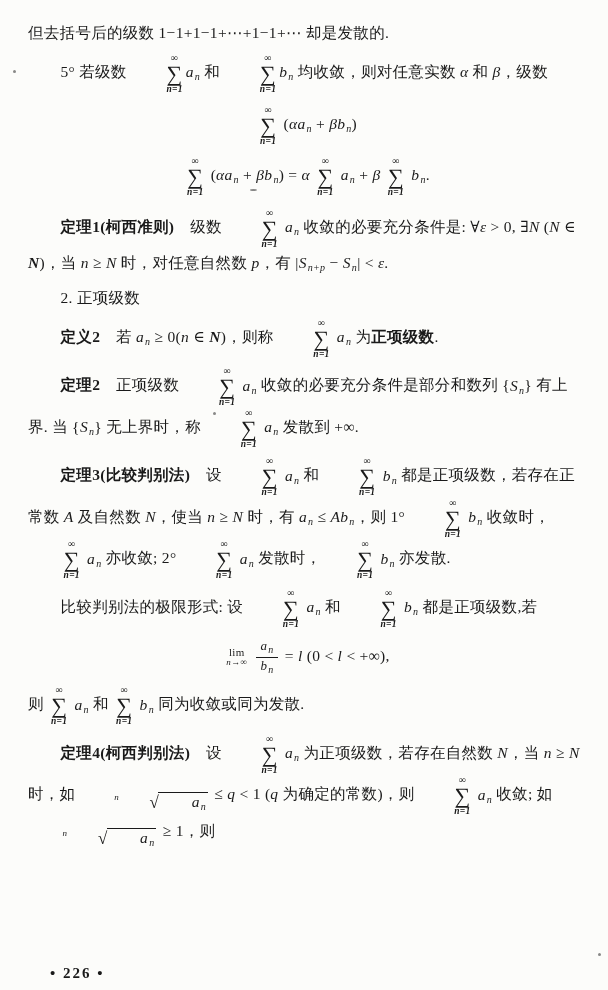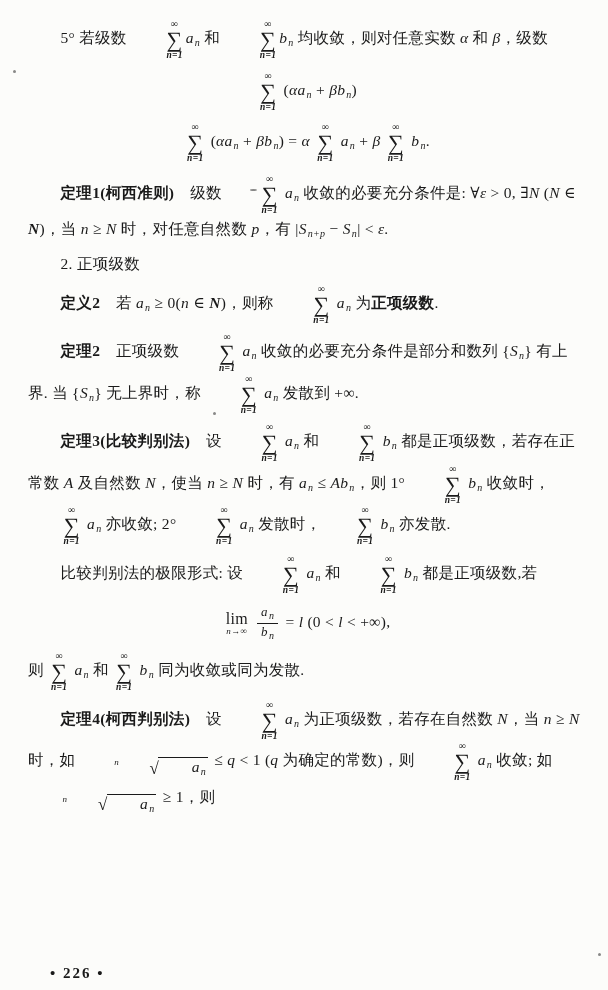--- a/index.html
+++ b/index.html
@@ -59,21 +59,21 @@
 
   
   .m-lim {
     display: inline-flex;
     flex-direction: column;
     align-items: center;
     vertical-align: middle;
     line-height: 1;
     margin: 0 2px;
   }
-  .m-lim-word  { font-size: 16px; }
+  .m-lim-word  { font-size: 11px; }
   .m-lim-under { font-size: 9px; font-style: italic; }
 
   
   .m-frac {
     display: inline-flex;
     flex-direction: column;
     align-items: center;
     vertical-align: middle;
     line-height: 1.15;
     margin: 0 3px;
@@ -97,20 +97,21 @@
     margin-top: 21px;
   }
 
   .speck { position: absolute; background: #4a4a4a; border-radius: 50%; opacity: 0.65; }
 </style>
 </head>
 <body>
 
 <div class="page">
   <div class="content" id="page-content">
+      <div class="para style-body"><span class="sg-t">但去括号后的级数  1−1+1−1+⋯+1−1+⋯  却是发散的.</span></div>
       <div class="para style-indent"><span class="sg-t">5°  若级数 </span><span class="m-sum">
           <span class="m-sum-top">∞</span>
           <span class="m-sum-glyph">∑</span>
           <span class="m-sum-bot">n=1</span>
         </span><span class="sg-vg"><span class="sg-i">a</span><span class="sg-sub">n</span></span><span class="sg-t"> 和 </span><span class="m-sum">
           <span class="m-sum-top">∞</span>
           <span class="m-sum-glyph">∑</span>
           <span class="m-sum-bot">n=1</span>
         </span><span class="sg-vg"><span class="sg-i">b</span><span class="sg-sub">n</span></span><span class="sg-t"> 均收敛，则对任意实数 </span><span class="sg-i">α</span><span class="sg-t"> 和 </span><span class="sg-i">β</span><span class="sg-t">，级数</span></div>
       <div class="para style-formula"><span class="m-sum">

